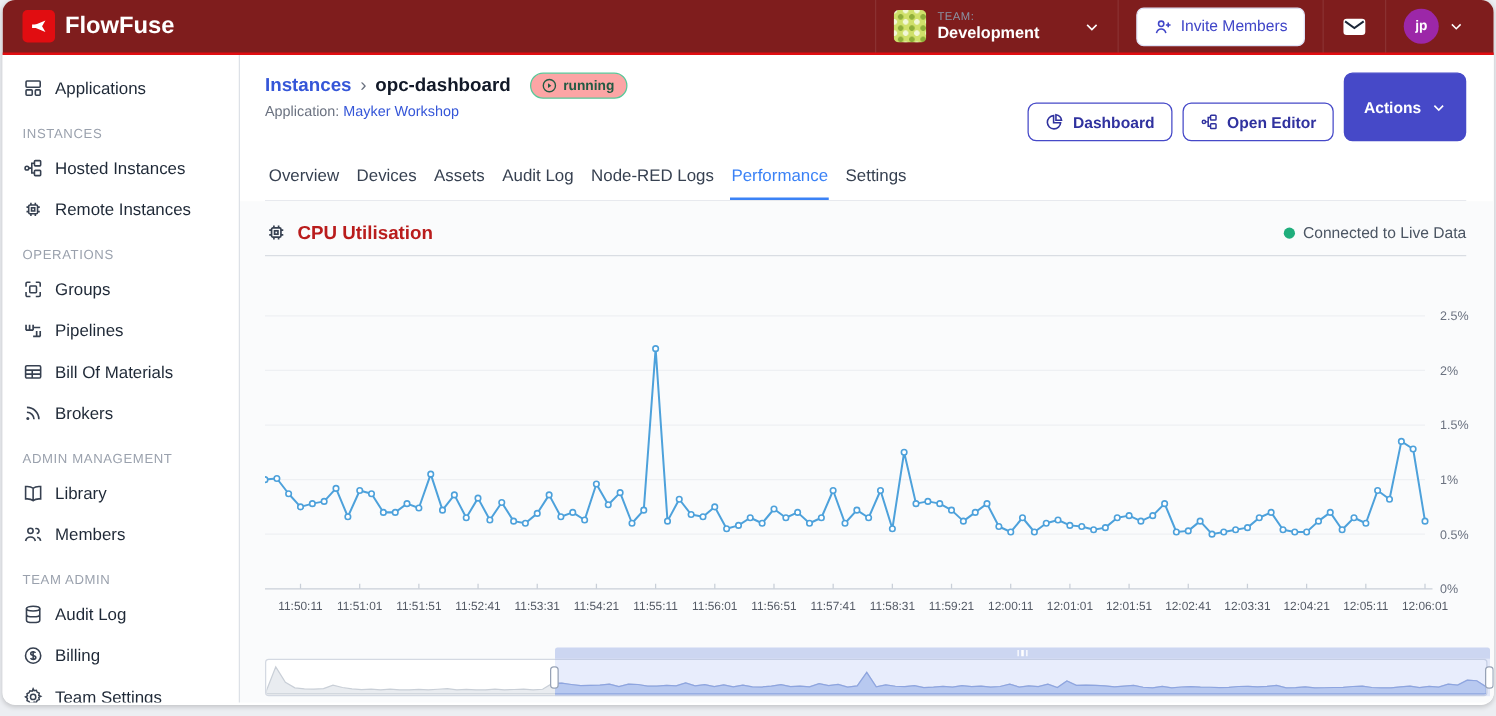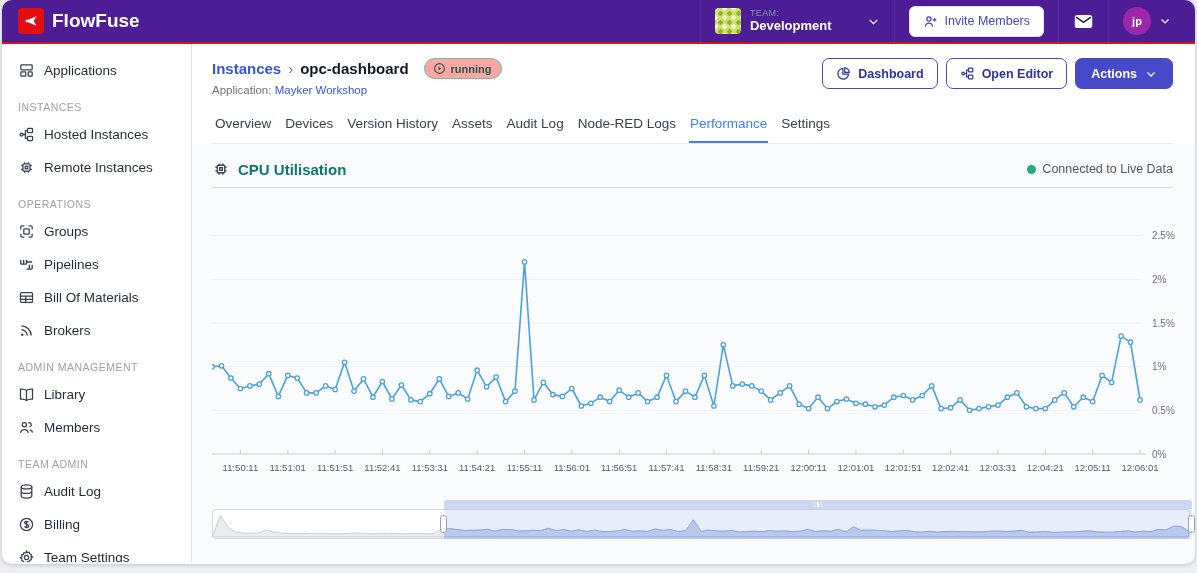--- a/index.html
+++ b/index.html
@@ -1,21 +1,21 @@
 <!DOCTYPE html>
 <html><head>
 <meta charset="utf-8">
 <style>
   * { margin:0; padding:0; box-sizing:border-box; }
   html,body { width:1197px; height:573px; background:#eceef2; font-family:"Liberation Sans", sans-serif; }
   .app-card { position:absolute; left:2px; top:0; width:1193px; height:564px; background:#fff;
               border-radius:10px; overflow:hidden; box-shadow:0 1px 4px rgba(0,0,0,.18); }
 
   
-  .navbar { height:44px; background:#4c1d95; border-bottom:2px solid #e10d11;
+  .navbar { height:44px; background:#7f1d1d; border-bottom:2px solid #e10d11;
             display:flex; align-items:center; justify-content:space-between; padding:0 10px 0 16px; }
   .brand { display:flex; align-items:center; gap:8px; color:#fff; font-size:19px; font-weight:bold; }
   .logo-mark { width:26px; height:26px; background:#e10d11; border-radius:4px; display:flex; align-items:center; justify-content:center; }
   .nav-right { display:flex; align-items:center; height:100%; }
   .nav-seg { display:flex; align-items:center; height:100%; padding:0 14px; border-left:1px solid rgba(255,255,255,.09); }
   .search-box { display:flex; align-items:center; gap:7px; width:266px; height:28px; background:#27364c;
                 border:1px solid #55647c; border-radius:5px; padding:0 9px; margin-right:14px; }
   .search-box input { flex:1; background:transparent; border:none; outline:none; color:#cfd6e0; font-size:12px; }
   .search-box input::placeholder { color:#8b97a8; }
   .team-sel { display:flex; align-items:center; gap:9px; cursor:pointer; min-width:175px; }
@@ -47,30 +47,30 @@
   .crumbs { display:flex; align-items:center; gap:7px; font-size:15px; font-weight:bold; }
   .crumb-link { color:#3556d8; cursor:pointer; }
   .crumb-sep { color:#6b7280; font-weight:normal; }
   .crumb-current { color:#111827; }
   .status-badge { display:flex; align-items:center; gap:5px; background:#fca5a5; border:1px solid #58c99a;
                   color:#225a43; font-size:11px; font-weight:bold; border-radius:999px; padding:3px 10px 3px 8px; margin-left:8px; }
   .app-row { margin-top:5px; font-size:11.5px; color:#6b7280; }
   .app-link { color:#3556d8; cursor:pointer; }
   .hdr-buttons { display:flex; gap:8px; }
   .btn-outline { display:flex; align-items:flex-end; gap:7px; background:#fff; border:1.5px solid #4649c8; color:#30329f;
-                 font-size:12.5px; font-weight:bold; border-radius:7px; padding:7px 13px; cursor:pointer; }
+                 font-size:12.5px; font-weight:bold; border-radius:7px; padding:7px 13px; cursor:pointer;margin-top:24px; }
   .btn-solid { display:flex; align-items:center; gap:8px; background:#4649c8; border:1.5px solid #4649c8; color:#fff;
                font-size:12.5px; font-weight:bold; border-radius:7px; padding:7px 15px; cursor:pointer; }
   .tabs { display:flex; gap:12px; margin-top:16px; border-bottom:1px solid #e7e9ee; padding-left:2px; }
   .tab { font-size:13.5px; color:#374151; padding:4px 1px 10px 1px; cursor:pointer; border-bottom:2px solid transparent; }
   .tab.active { color:#3b82f6; border-bottom-color:#3b82f6; }
 
   .content { flex:1; background:#fafbfc; padding:16px 22px 0 20px; }
   .chart-hdr { display:flex; align-items:center; justify-content:space-between; padding-bottom:9px; border-bottom:1px solid #d9dde3; }
-  .chart-title { display:flex; align-items:center; gap:8px; font-size:15px; font-weight:bold; color:#0f766e; }
+  .chart-title { display:flex; align-items:center; gap:8px; font-size:15px; font-weight:bold; color:#b91c1c; }
   .live-status { display:flex; align-items:center; gap:6px; font-size:12.5px; color:#4b5563; }
   .live-dot { width:9px; height:9px; border-radius:50%; background:#1fae7c; }
 
   .chart-area { margin-top:4px; }
   #main-chart text { font-family:"Liberation Sans", sans-serif; }
 
   
   .navigator { position:relative; height:40px; margin-top:12px; width:980px; }
   .nav-track { position:absolute; left:0; right:2px; top:9px; bottom:1px; background:#fff;
                border:1px solid #d4d9e2; border-radius:3px; overflow:hidden; }
@@ -274,21 +274,20 @@
               <svg width="12" height="12" viewBox="0 0 24 24" fill="none" stroke="#fff" stroke-width="2.6">
                   <path d="M5 9l7 7 7-7"></path>
                 </svg>
             </button>
           </div>
         </div>
 
         <div class="tabs">
           <div class="tab">Overview</div>
           <div class="tab">Devices</div>
-          <div class="tab">Version History</div>
           <div class="tab">Assets</div>
           <div class="tab">Audit Log</div>
           <div class="tab">Node-RED Logs</div>
           <div class="tab active">Performance</div>
           <div class="tab">Settings</div>
         </div>
       </div>
 
       <div class="content">
         <div class="chart-hdr">

